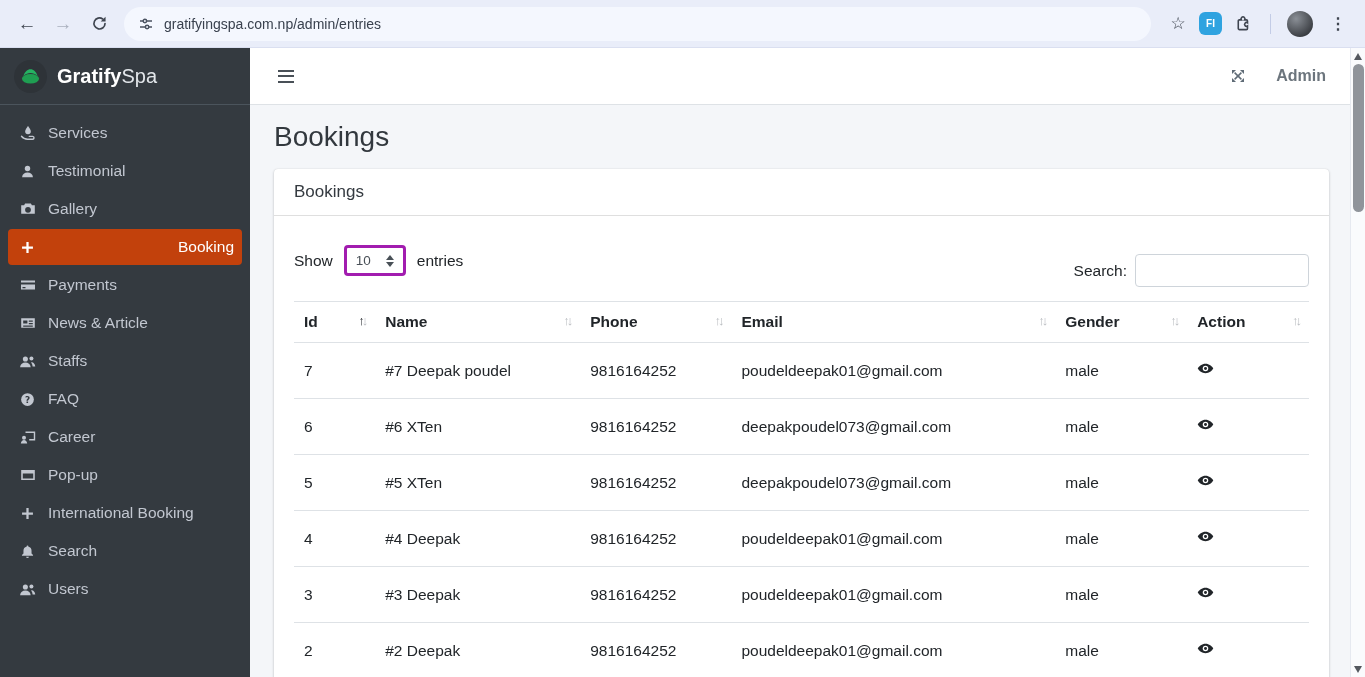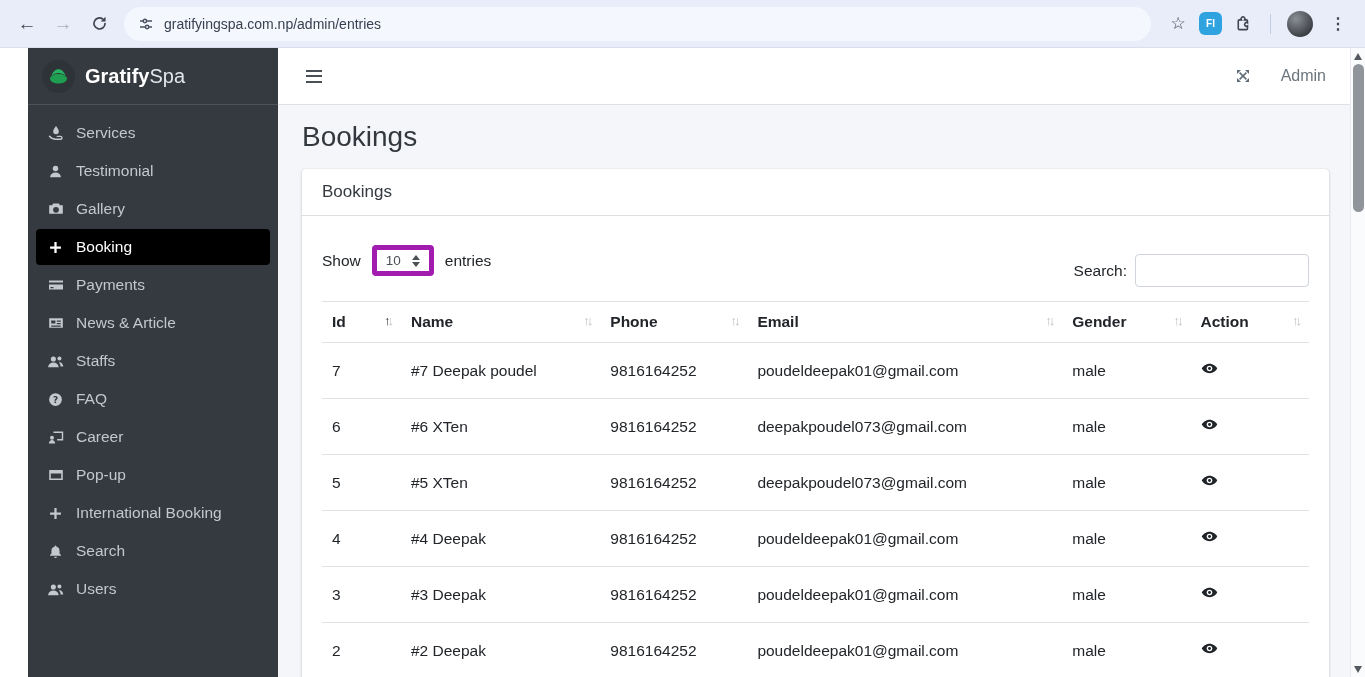--- a/index.html
+++ b/index.html
@@ -18,61 +18,61 @@
   .url-text { font-size:14px; color:#39414e; }
   .ext-fi { width:23px; height:23px; border-radius:6px; background:#2fa3e0;
     color:#fff; font-size:10px; font-weight:bold; display:flex; align-items:center;
     justify-content:center; cursor:pointer; margin:0 2px; }
   .chrome-sep { width:1px; height:20px; background:#c3cce6; margin:0 8px; }
   .avatar { width:26px; height:26px; border-radius:50%; margin:0 6px;
     background:radial-gradient(circle at 35% 30%, #8a8f96, #3a3d42 75%);
     cursor:pointer; }
 
   
-  .app { display:flex; height:629px;padding-left:28px; }
+  .app { display:flex; height:629px; }
 
   
   .sidebar { width:250px; background:#343a40; flex-shrink:0; }
   .brand { display:flex; align-items:center; gap:10px; padding:11px 14px;
     border-bottom:1px solid #4b545c; height:57px; cursor:pointer; }
   .brand-name { font-size:20px; color:#fff; white-space:nowrap; }
   .brand-name .bold { font-weight:700; }
   .brand-name .light { font-weight:300; color:#e2e6ea; }
   .nav { padding:8px 0; }
   .nav-item { display:flex; align-items:center; gap:9px; margin:2px 8px;
     padding:9px 8px; border-radius:4px; color:#c2c7d0; font-size:15.5px;
     cursor:pointer; }
   .nav-item .ic { width:23px; display:flex; justify-content:center; flex-shrink:0; }
-  .nav-item.active { background:#000000; color:#fff; }
+  .nav-item.active { background:#c2410c; color:#fff;justify-content:space-between; }
   .nav-item svg { display:block; }
 
   
   .main { flex:1; display:flex; flex-direction:column; background:#f4f6f9;
     margin-right:15px; min-width:0; }
   .navbar { height:57px; background:#fff; border-bottom:1px solid #dee2e6;
     display:flex; align-items:center; padding:0 24px; flex-shrink:0; }
   .hamburger { display:flex; flex-direction:column; gap:3.5px; cursor:pointer; padding:4px; }
   .hamburger i { display:block; width:16px; height:2px; background:#495057; }
   .navbar-right { margin-left:auto; display:flex; align-items:center; gap:30px; }
   .expand-btn { color:#5f6b76; cursor:pointer; display:flex; }
-  .admin-label { color:#6c757d; font-size:16px; cursor:pointer; }
+  .admin-label { color:#6c757d; font-size:16px; cursor:pointer;font-weight:bold; }
 
   .content { flex:1; padding:12px 21px 0 16px; overflow:hidden; }
   .page-title { font-size:28px; font-weight:400; color:#32383e; margin:4px 0 16px 8px; }
 
   .card { background:#fff; border-radius:4px; margin-left:8px;
     box-shadow:0 0 1px rgba(0,0,0,.125), 0 1px 3px rgba(0,0,0,.2); }
   .card-header { padding:13px 20px; font-size:17px; color:#343a40;
     border-bottom:1px solid rgba(0,0,0,.125); }
   .card-body { padding:18px 20px; }
 
   .tbl-controls { display:flex; justify-content:space-between; align-items:center;
     margin-bottom:14px; font-size:15.5px; color:#212529; }
   .length-ctl { display:flex; align-items:center; gap:11px; }
-  .select-box { width:62px; height:31px; border:5px solid #a21caf; border-radius:4px;
+  .select-box { width:62px; height:31px; border:3px solid #a21caf; border-radius:4px;
     display:flex; align-items:center; justify-content:space-between; padding:0 9px;
     font-size:13.5px; color:#495057; cursor:pointer; background:#fff; }
   .sel-arrows { display:flex; flex-direction:column; gap:2px; }
   .sel-arrows b { width:0; height:0; border-left:4px solid transparent;
     border-right:4px solid transparent; }
   .sel-arrows .up { border-bottom:5px solid #495057; }
   .sel-arrows .dn { border-top:5px solid #495057; }
   .search-ctl { display:flex; align-items:center; gap:8px;margin-top:20px; }
   .search-ctl input { width:174px; height:33px; border:1px solid #ced4da;
     border-radius:4px; padding:0 10px; font-size:15px; font-family:inherit;

